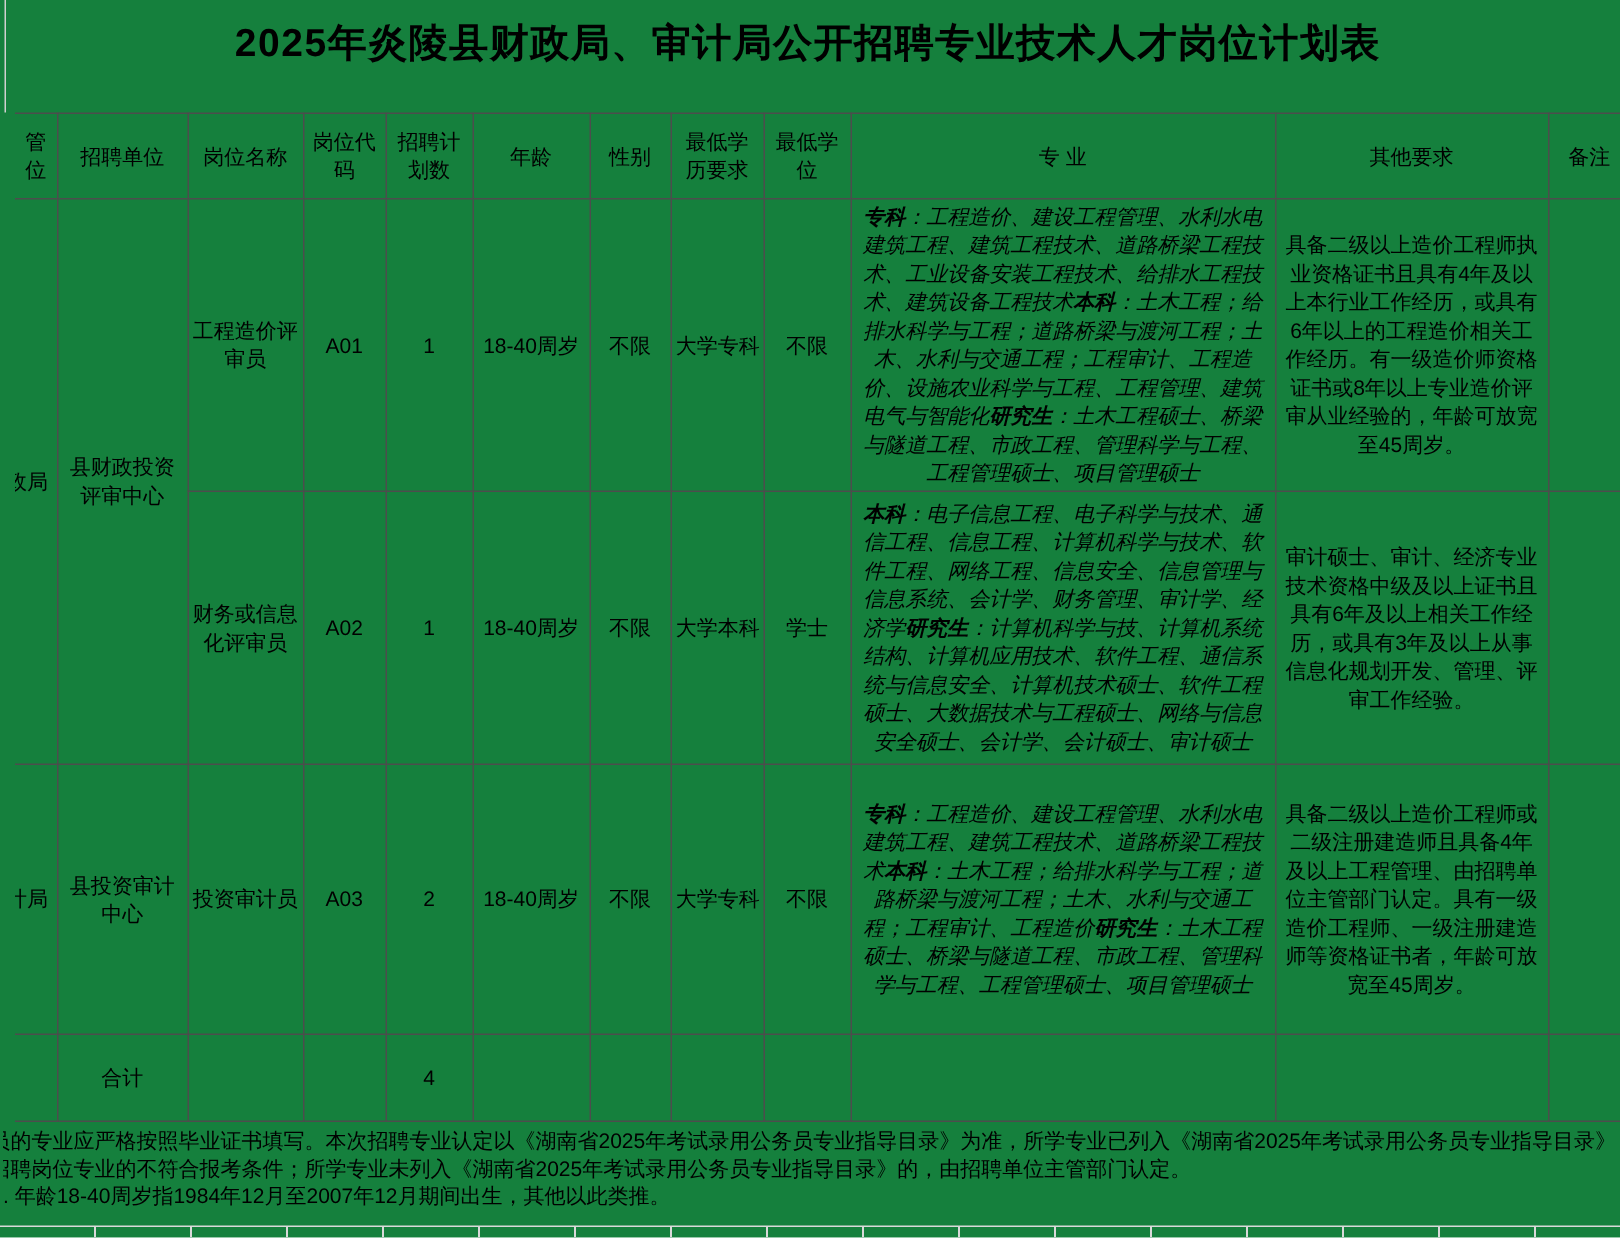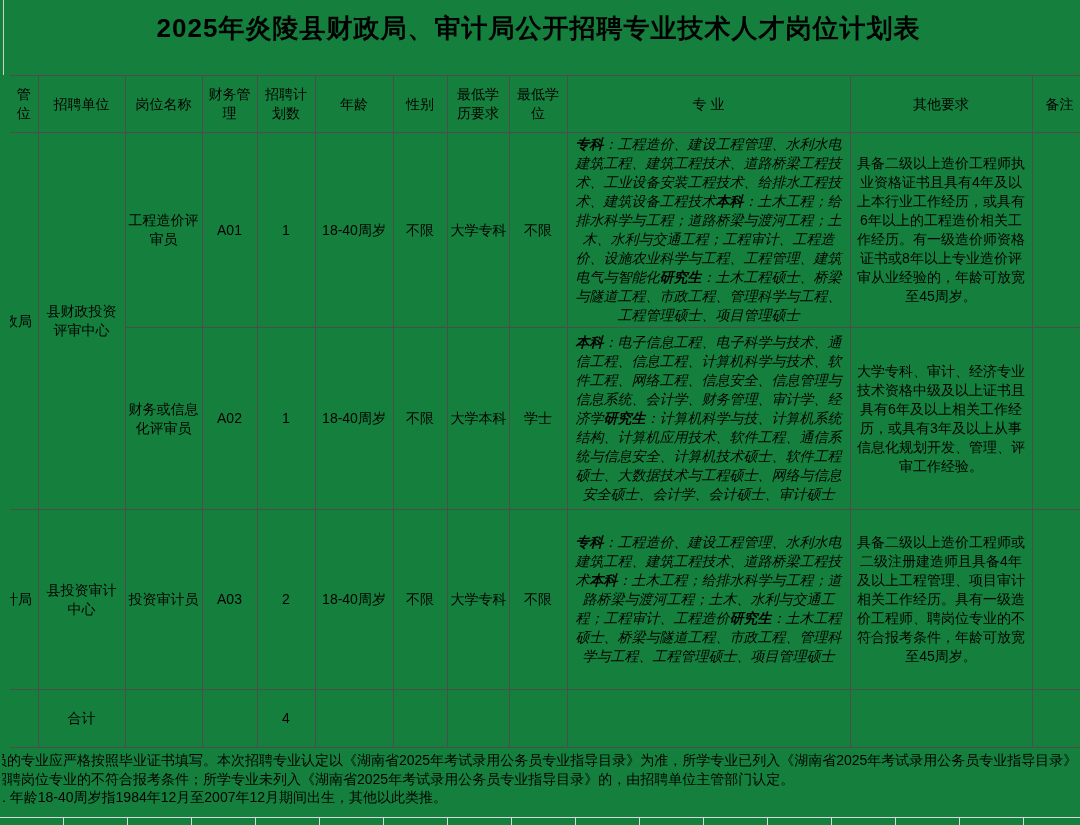--- a/index.html
+++ b/index.html
@@ -83,21 +83,21 @@
         <col style="width:58px">
       <col style="width:283px">
         <col style="width:182px">
         <col style="width:55px">
     </colgroup>
     <thead>
       <tr class="r-head">
         <th class="c-sup">管位</th>
         <th>招聘单位</th>
         <th>岗位名称</th>
-        <th>财务管理</th>
+        <th>岗位代码</th>
         <th>招聘计划数</th>
         <th>年龄</th>
         <th>性别</th>
         <th>最低学历要求</th>
         <th>最低学位</th>
         <th>专 业</th>
         <th>其他要求</th>
         <th>备注</th>
       </tr>
     </thead>
@@ -122,37 +122,37 @@
         <td>财务或信息化评审员</td>
         <td>A02</td>
         <td>1</td>
         <td class="nowrap">18-40周岁</td>
         <td>不限</td>
         <td class="nowrap">大学本科</td>
         <td>学士</td>
         <td class="major-cell">
           <span class="seg"><b>本科</b><span>：电子信息工程、电子科学与技术、通信工程、信息工程、计算机科学与技术、软件工程、网络工程、信息安全、信息管理与信息系统、会计学、财务管理、审计学、经济学</span></span><span class="seg"><b>研究生</b><span>：计算机科学与技、计算机系统结构、计算机应用技术、软件工程、通信系统与信息安全、计算机技术硕士、软件工程硕士、大数据技术与工程硕士、网络与信息安全硕士、会计学、会计硕士、审计硕士</span></span>
         </td>
-        <td class="other-cell">大学专科、审计、经济专业技术资格中级及以上证书且具有6年及以上相关工作经历，或具有3年及以上从事信息化规划开发、管理、评审工作经验。</td>
+        <td class="other-cell">审计硕士、审计、经济专业技术资格中级及以上证书且具有6年及以上相关工作经历，或具有3年及以上从事信息化规划开发、管理、评审工作经验。</td>
         <td></td>
       </tr>
       <tr class="r3">
         <td class="c-sup"><span class="clipped">计局</span></td>
         <td>县投资审计中心</td>
         <td>投资审计员</td>
         <td>A03</td>
         <td>2</td>
         <td class="nowrap">18-40周岁</td>
         <td>不限</td>
         <td class="nowrap">大学专科</td>
         <td>不限</td>
         <td class="major-cell">
           <span class="seg"><b>专科</b><span>：工程造价、建设工程管理、水利水电建筑工程、建筑工程技术、道路桥梁工程技术</span></span><span class="seg"><b>本科</b><span>：土木工程；给排水科学与工程；道路桥梁与渡河工程；土木、水利与交通工程；工程审计、工程造价</span></span><span class="seg"><b>研究生</b><span>：土木工程硕士、桥梁与隧道工程、市政工程、管理科学与工程、工程管理硕士、项目管理硕士</span></span>
         </td>
-        <td class="other-cell">具备二级以上造价工程师或二级注册建造师且具备4年及以上工程管理、项目审计相关工作经历。具有一级造价工程师、聘岗位专业的不符合报考条件，年龄可放宽至45周岁。</td>
+        <td class="other-cell">具备二级以上造价工程师或二级注册建造师且具备4年及以上工程管理、由招聘单位主管部门认定。具有一级造价工程师、一级注册建造师等资格证书者，年龄可放宽至45周岁。</td>
         <td></td>
       </tr>
       <tr class="r-total">
         <td class="c-sup"></td>
         <td class="bold">合计</td>
         <td></td>
         <td></td>
         <td class="bold">4</td>
         <td></td>
         <td></td>

